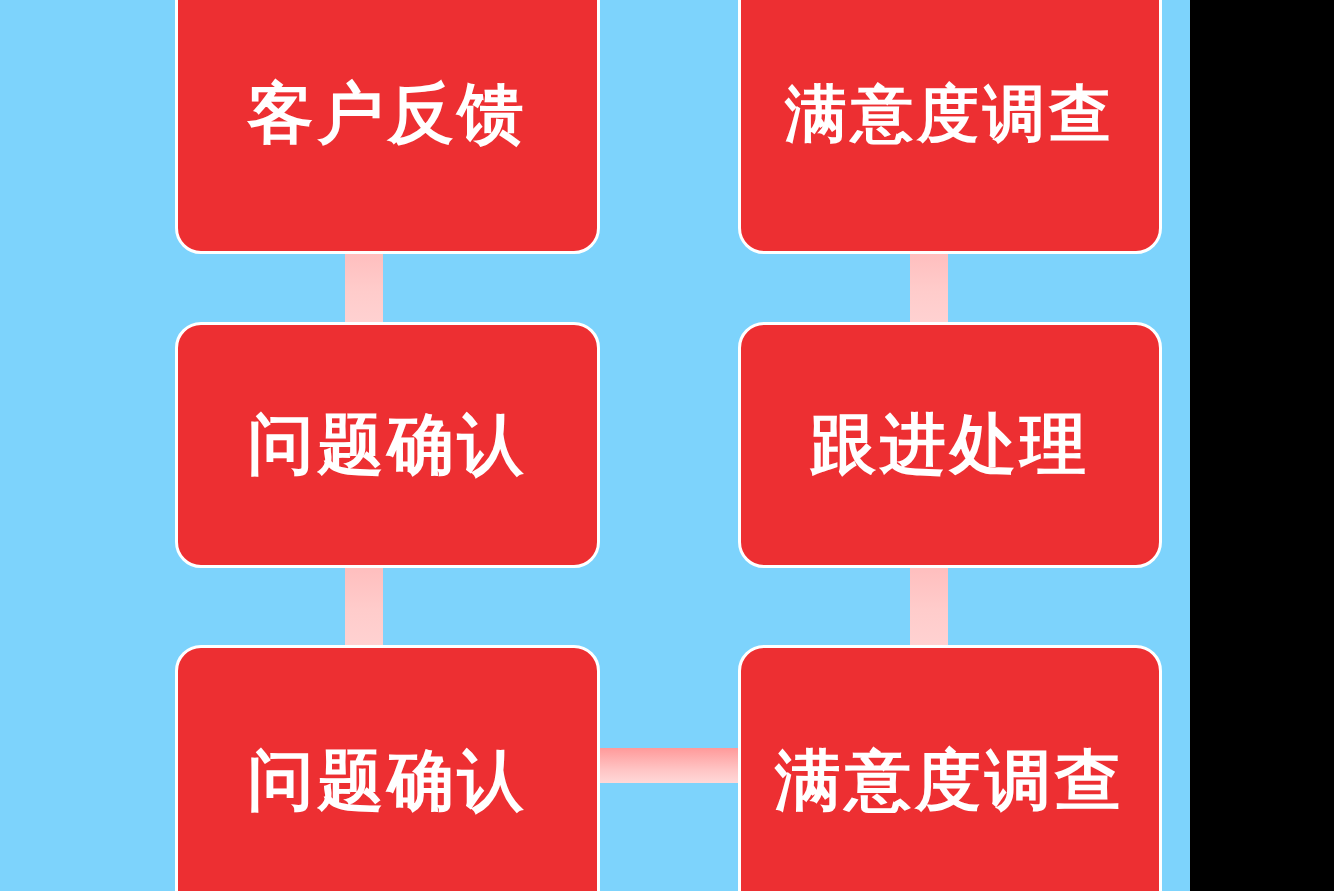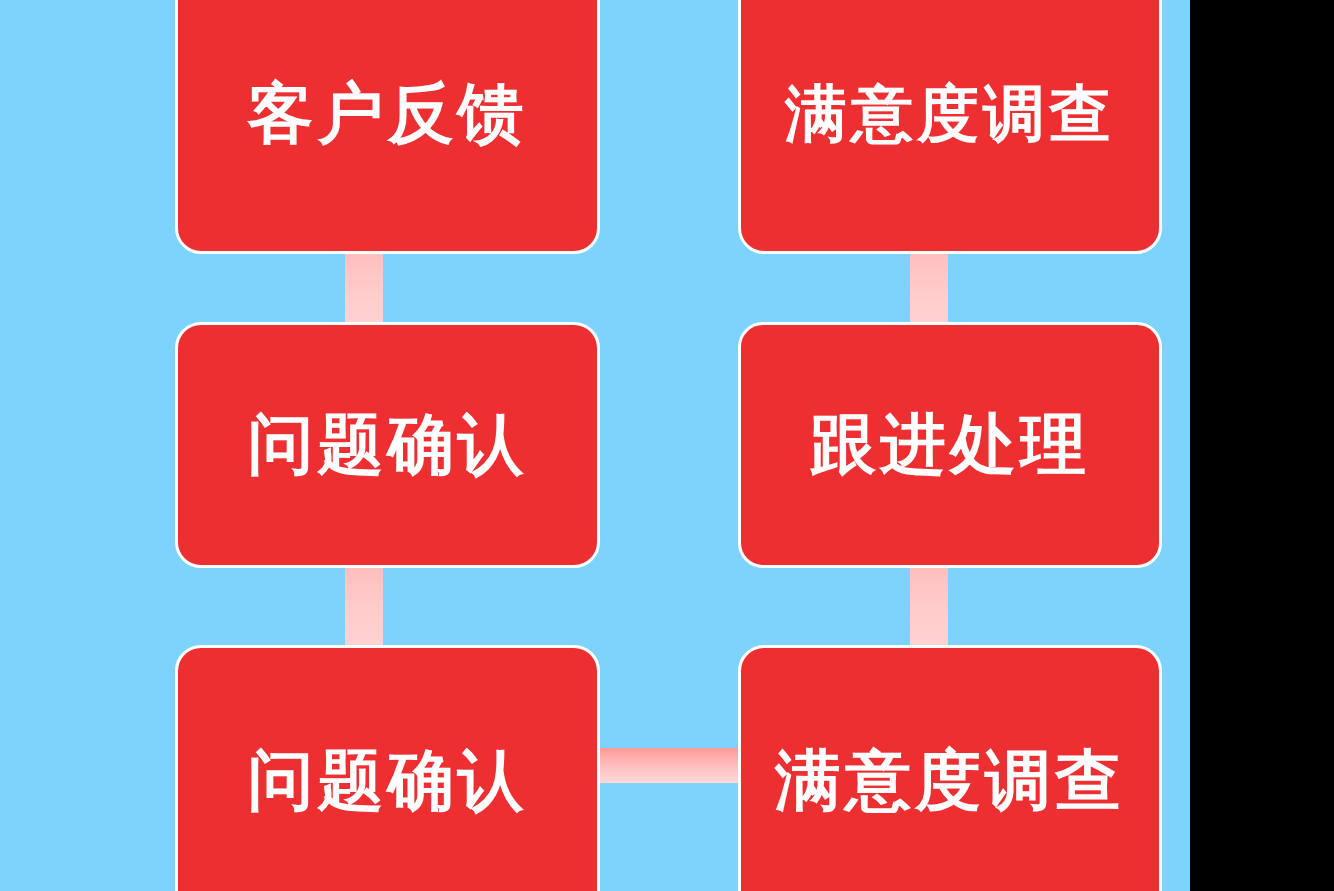--- a/index.html
+++ b/index.html
@@ -57,21 +57,21 @@
     font-size: 62px;
     text-align: center;
   }
 
   
   #node-customer-feedback      { left: 175px; top: -26px;  width: 425px; height: 280px; }
   #node-problem-confirmation   { left: 175px; top: 322px;  width: 425px; height: 246px; }
   #node-internal-self-check    { left: 175px; top: 645px;  width: 425px; height: 272px; }
 
   #node-satisfaction-survey    { left: 738px; top: -26px;  width: 424px; height: 280px; }
-  #node-follow-up-handling     { left: 738px; top: 322px;  width: 424px; height: 246px; border-radius: 25px; }
+  #node-follow-up-handling     { left: 738px; top: 322px;  width: 424px; height: 246px; }
   #node-solution               { left: 738px; top: 645px;  width: 424px; height: 272px; }
 
   
   #conn-feedback-to-confirmation { left: 345px; top: 250px; height: 76px; }
   #conn-confirmation-to-selfcheck{ left: 345px; top: 564px; height: 85px; }
   #conn-survey-to-followup       { left: 910px; top: 250px; height: 76px; }
   #conn-followup-to-solution     { left: 910px; top: 564px; height: 85px; }
   #conn-selfcheck-to-solution    { left: 594px; top: 748px; width: 150px; }
 </style>
 </head>

